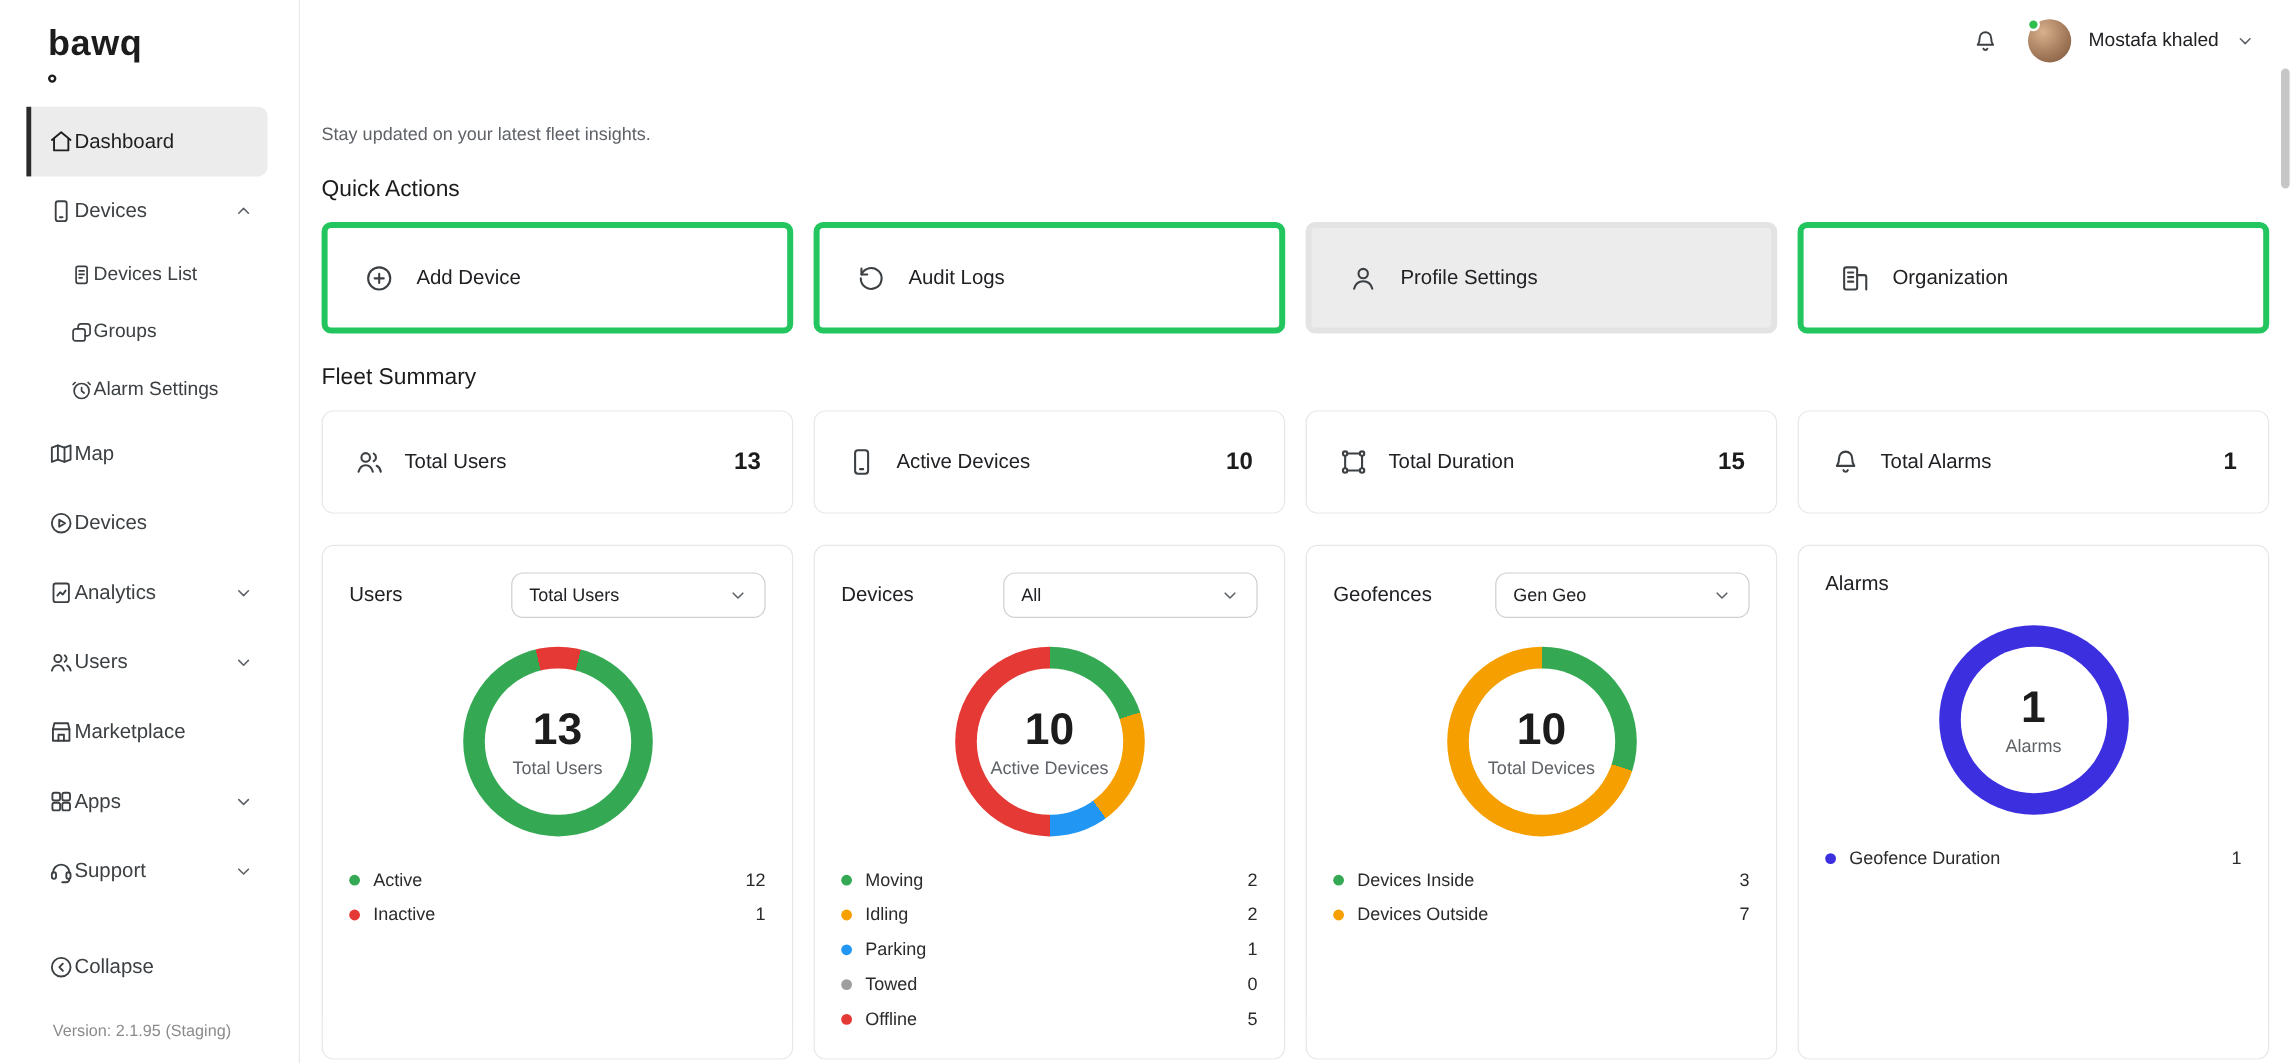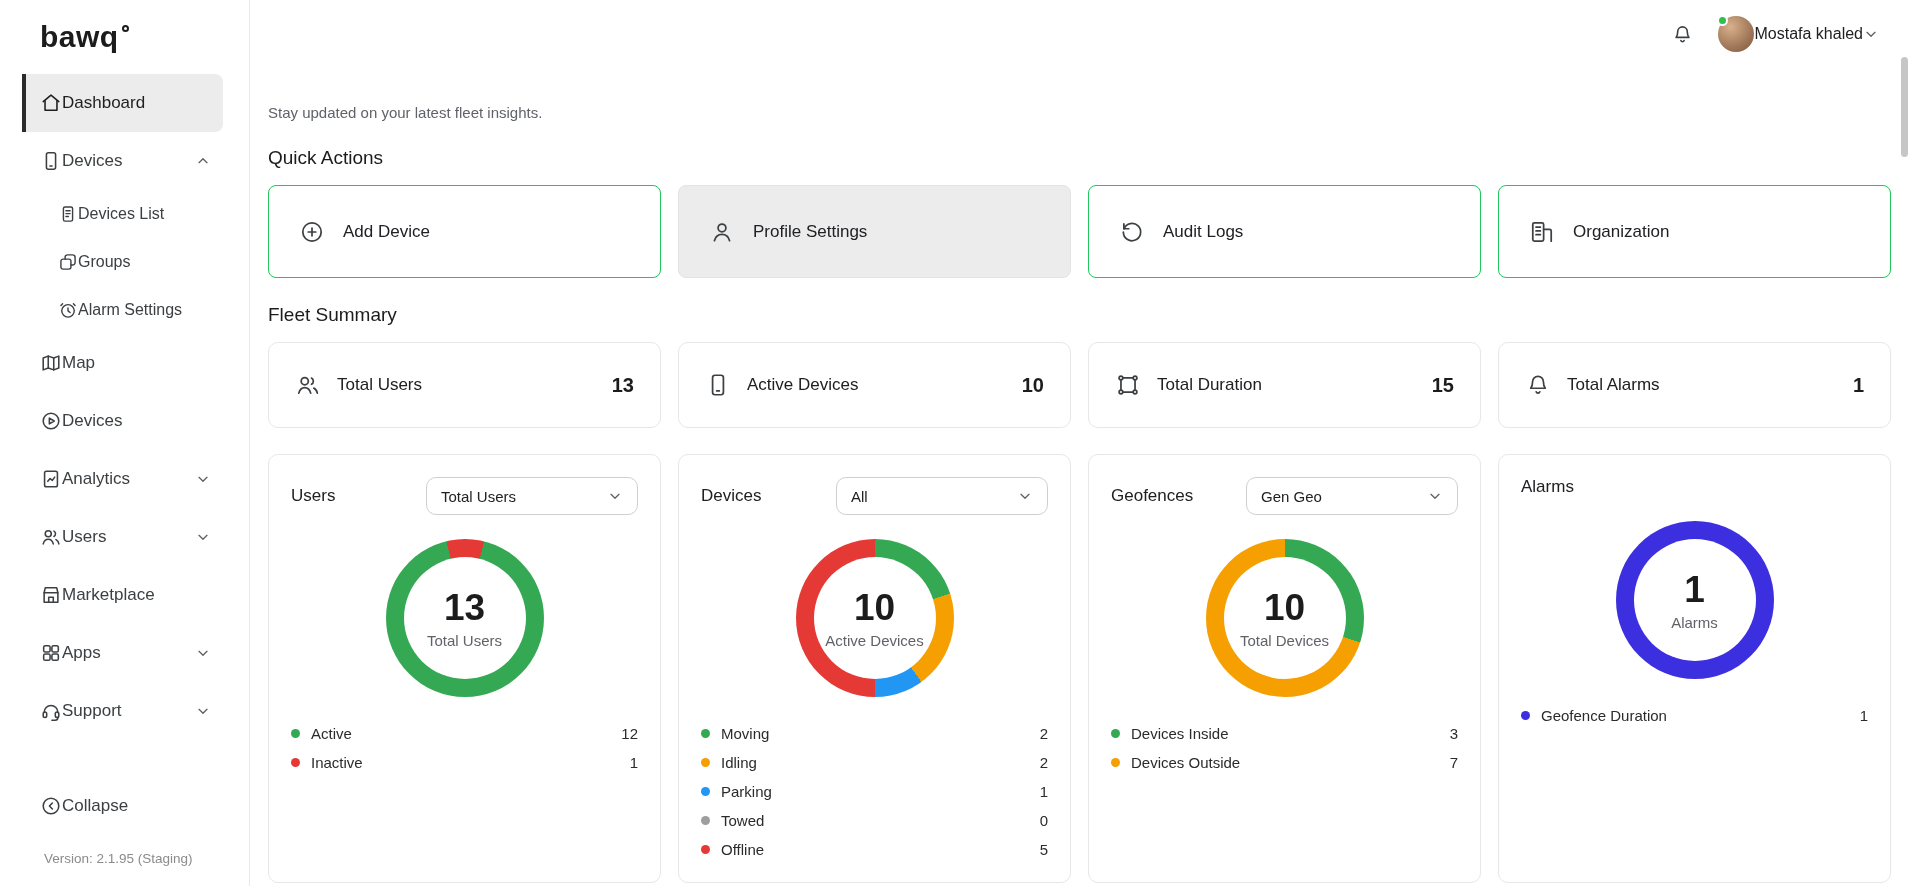--- a/index.html
+++ b/index.html
@@ -4,56 +4,56 @@
 <style>
   * { margin:0; padding:0; box-sizing:border-box; }
   html,body { width:1909px; height:886px; overflow:hidden; background:#fff;
     font-family:"Liberation Sans","DejaVu Sans",sans-serif; color:#1f1f1f; }
   .app { display:flex; width:100%; height:100%; }
 
   
   .sidebar { width:250px; min-width:250px; height:100%; border-right:1px solid #e8e8e8;
     display:flex; flex-direction:column; background:#fff; }
   .logo { padding:20px 0 16px 40px; font-size:30px; font-weight:700; letter-spacing:.5px;
-    display:flex; align-items:flex-start; gap:3px; cursor:pointer; color:#1c1c1c; }
+    display:flex; align-items:flex-start; gap:3px; cursor:pointer; color:#1c1c1c;flex-direction:column; }
   .logo-mark { width:7px; height:7px; border:2px solid #1c1c1c; border-radius:50%; margin-top:5px; }
   .nav { margin-top:4px; }
   .nav-item { position:relative; display:flex; align-items:center; height:58px;
     margin:0 26px 0 22px; padding:0 12px 0 18px; border-radius:0 8px 8px 0;
     color:#3c4043; font-size:17px; cursor:pointer; }
   .nav-item.sub { height:48px; padding-left:36px; font-size:16px; }
   .nav-item.active { background:#ececec; color:#1f1f1f; font-weight:500; }
   .nav-item.active::before { content:""; position:absolute; left:0; top:0; bottom:0;
     width:4px; background:#2b2b2b; }
   .nav-icon { display:flex; align-items:center; }
   .nav-chevron { margin-left:auto; display:flex; color:#5f6368; }
   .sidebar-bottom { margin-top:auto; padding-bottom:10px; }
   .version { padding:16px 0 10px 44px; font-size:13.5px; color:#8b8b8b; }
 
   
   .main { flex:1; display:flex; flex-direction:column; min-width:0; }
   .topbar { height:68px; display:flex; align-items:center; justify-content:flex-end;
     gap:24px; padding-right:30px; }
   .icon-btn { display:flex; cursor:pointer; color:#3c4043; }
-  .user-menu { display:flex; align-items:center; gap:0; cursor:pointer;text-align:center; }
+  .user-menu { display:flex; align-items:center; gap:14px; cursor:pointer;text-align:center; }
   .avatar { position:relative; width:36px; height:36px; border-radius:50%;
     background:radial-gradient(circle at 35% 30%, #d8b08c, #7a5236); }
   .status-dot { position:absolute; left:-1px; top:-1px; width:11px; height:11px;
     border-radius:50%; background:#2fbf4f; border:2px solid #fff; }
   .user-name { font-size:16px; color:#202124; }
   .caret { display:flex; color:#5f6368; }
 
   .content { flex:1; padding:26px 18px 0 18px; overflow:hidden; }
   .welcome { font-size:34px; font-weight:600; color:#1c1c1c; }
   .subtitle { margin-top:10px; font-size:15px; color:#5f6368; }
   .section-title { margin:26px 0 16px; font-size:19px; font-weight:500; color:#1c1c1c; }
   .grid4 { display:grid; grid-template-columns:repeat(4,1fr); gap:17px; }
 
   .qa-card { display:flex; align-items:center; gap:18px; height:93px; padding:0 30px;
-    border:1px solid #22c55e; border-radius:8px; font-size:17px; font-weight:500;
+    border:5px solid #22c55e; border-radius:8px; font-size:17px; font-weight:500;
     cursor:pointer; color:#202124; }
   .qa-card.active { background:#ececec; border-color:#e3e3e3; }
   .qa-icon { display:flex; color:#3c4043; }
 
   .stat-card { display:flex; align-items:center; gap:16px; height:86px; padding:0 26px;
     border:1px solid #e7e7e7; border-radius:10px; }
   .stat-icon { display:flex; color:#3c4043; }
   .stat-label { font-size:17px; color:#202124; }
   .stat-value { margin-left:auto; font-size:20px; font-weight:600; color:#1c1c1c; }
 
@@ -292,37 +292,37 @@
       <div class="grid4">
         <div class="qa-card">
           <span class="qa-icon">
             <svg width="26" height="26" viewBox="0 0 24 24" fill="none" stroke="currentColor" stroke-width="1.6" stroke-linecap="round" stroke-linejoin="round">
                 <circle cx="12" cy="12" r="8.5"></circle>
                 <path d="M12 8.5v7M8.5 12h7"></path>
               </svg>
           </span>
           <span>Add Device</span>
         </div>
+        <div class="qa-card">
+          <span class="qa-icon">
+            <svg width="26" height="26" viewBox="0 0 24 24" fill="none" stroke="currentColor" stroke-width="1.6" stroke-linecap="round" stroke-linejoin="round">
+                <path d="M4.5 4.5V9H9"></path>
+                <path d="M4.6 9a8 8 0 1 1-.6 3"></path>
+              </svg>
+          </span>
+          <span>Audit Logs</span>
+        </div>
         <div class="qa-card active">
           <span class="qa-icon">
             <svg width="26" height="26" viewBox="0 0 24 24" fill="none" stroke="currentColor" stroke-width="1.6" stroke-linecap="round" stroke-linejoin="round">
                 <circle cx="12" cy="8.3" r="3.6"></circle>
                 <path d="M5 20c1-3.8 3.7-5.8 7-5.8s6 2 7 5.8"></path>
               </svg>
           </span>
           <span>Profile Settings</span>
-        </div>
-        <div class="qa-card">
-          <span class="qa-icon">
-            <svg width="26" height="26" viewBox="0 0 24 24" fill="none" stroke="currentColor" stroke-width="1.6" stroke-linecap="round" stroke-linejoin="round">
-                <path d="M4.5 4.5V9H9"></path>
-                <path d="M4.6 9a8 8 0 1 1-.6 3"></path>
-              </svg>
-          </span>
-          <span>Audit Logs</span>
         </div>
         <div class="qa-card">
           <span class="qa-icon">
             <svg width="26" height="26" viewBox="0 0 24 24" fill="none" stroke="currentColor" stroke-width="1.6" stroke-linecap="round" stroke-linejoin="round">
                 <rect x="3.5" y="3.5" width="10" height="17" rx="1.5"></rect>
                 <path d="M13.5 9.5H19a1.5 1.5 0 0 1 1.5 1.5v9.5"></path>
                 <path d="M6.5 7.5h4M6.5 11h4M6.5 14.5h4"></path>
               </svg>
           </span>
           <span>Organization</span>

